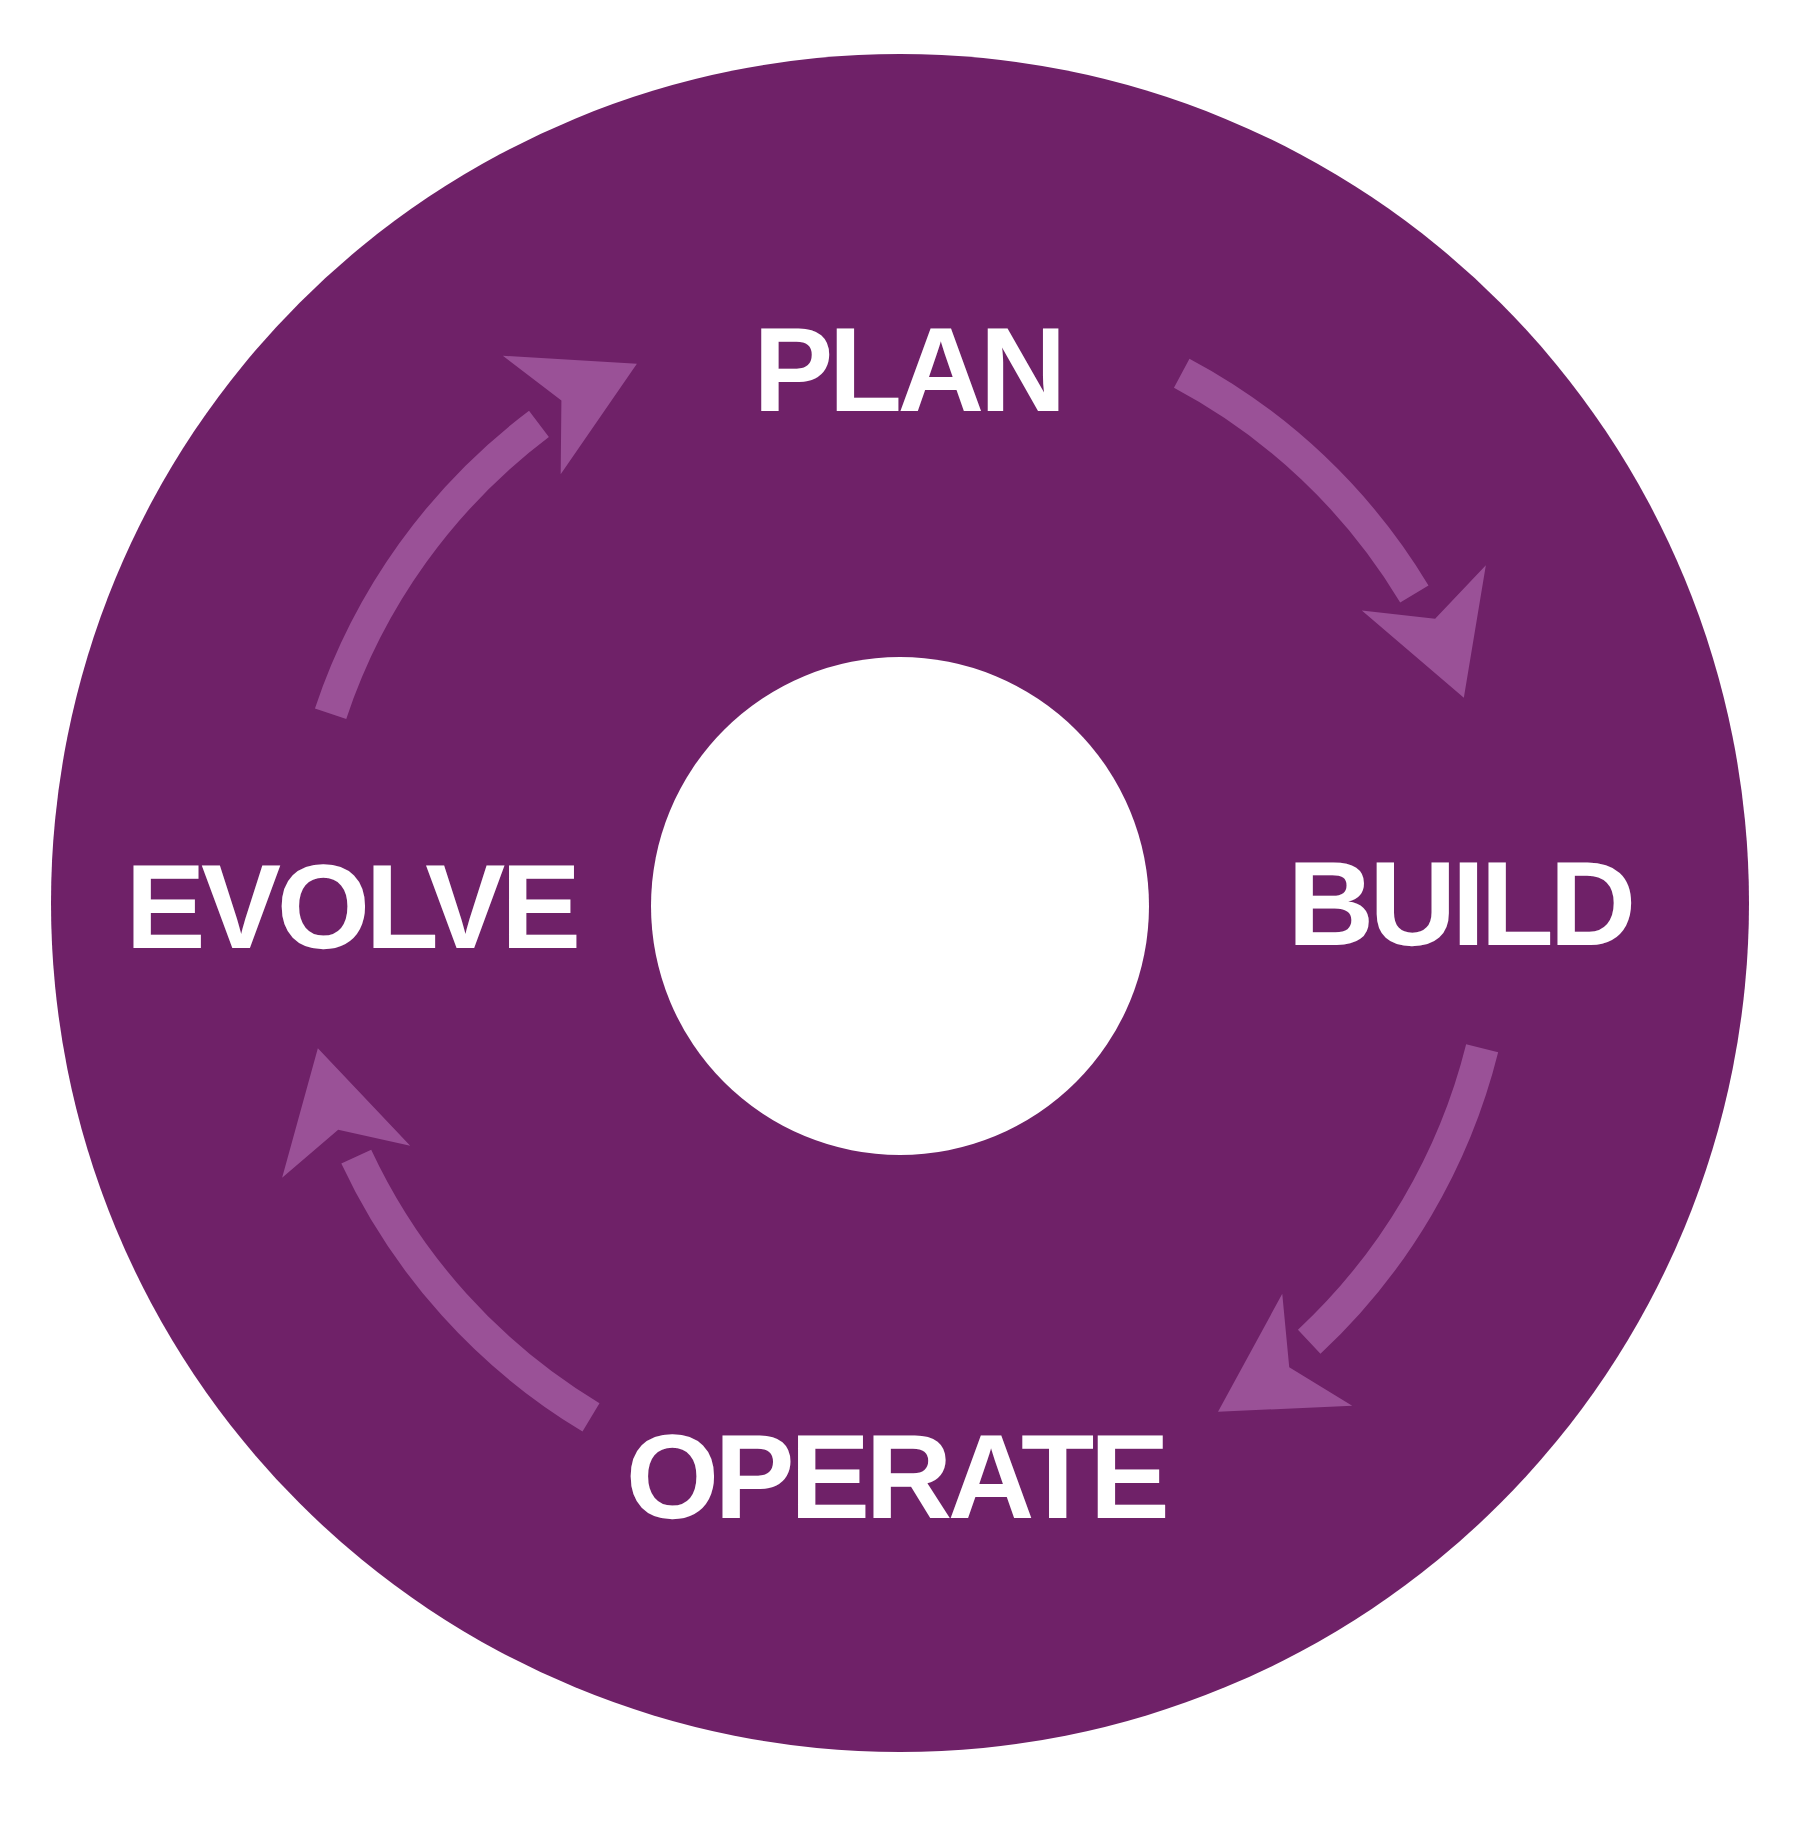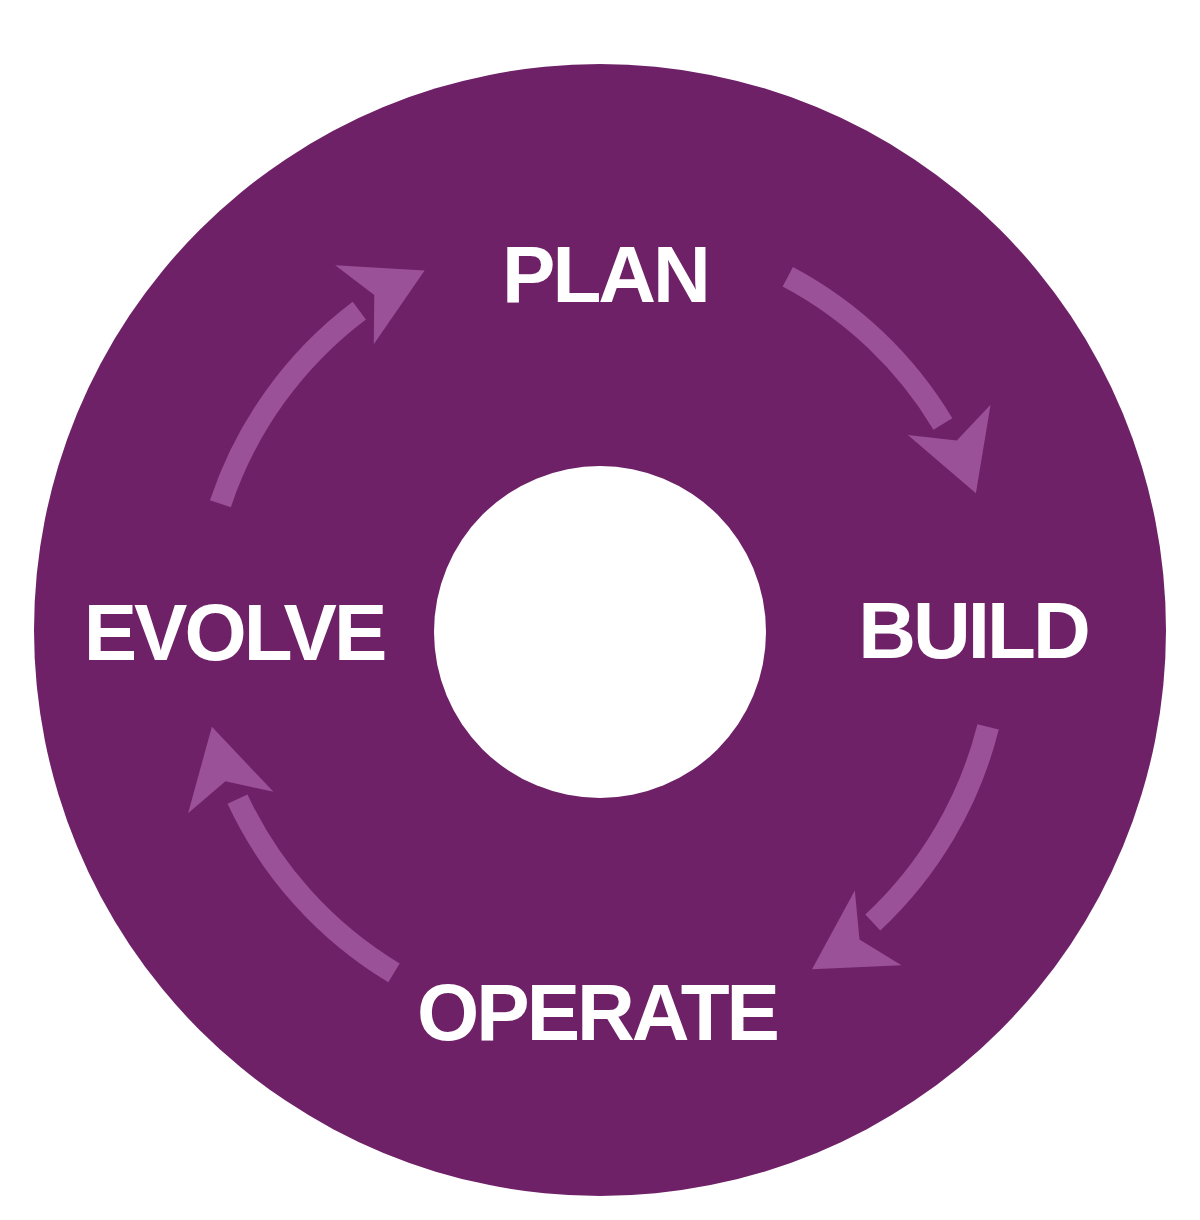--- a/index.html
+++ b/index.html
@@ -8,21 +8,20 @@
     background: #ffffff;
     width: 1200px;
     height: 1220px;
     overflow: hidden;
     font-family: "Liberation Sans", sans-serif;
   }
   .diagram-wrap {
     width: 1200px;
     height: 872px;
     position: relative;
-    margin-top: 28px;
   }
   svg {
     display: block;
   }
   .stage-label {
     font-family: "Liberation Sans", "DejaVu Sans", sans-serif;
     font-weight: bold;
     font-size: 80px;
     letter-spacing: -3px;
   }

